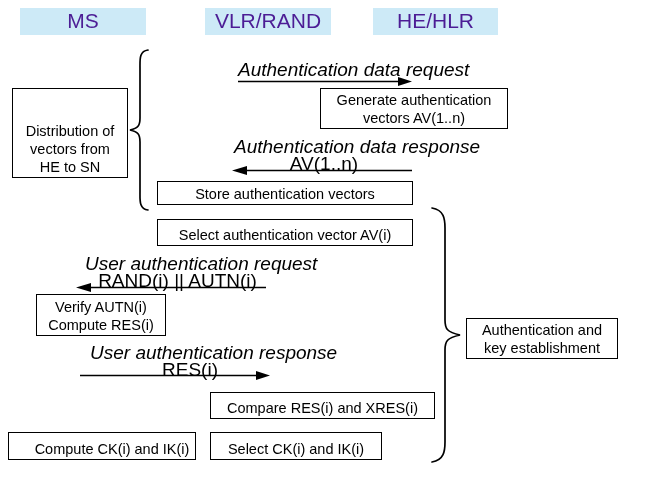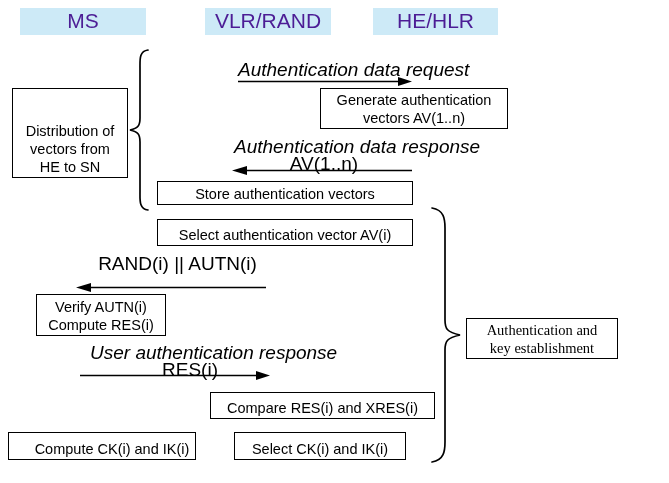--- a/index.html
+++ b/index.html
@@ -134,37 +134,38 @@
     <span>Store authentication vectors</span>
   </div>
 
   <div class="brace" style="left:430px; top:206px; width:32px; height:258px;">
     <svg width="32" height="258" viewBox="0 0 32 258" fill="none" xmlns="http://www.w3.org/2000/svg">
       <path d="M2 2 C14 4, 15 13, 15 22 L15 114 C15 123, 17 126, 30 129 C17 132, 15 135, 15 144 L15 236 C15 245, 14 254, 2 256" stroke="#000000" stroke-width="1.7" fill="none" stroke-linecap="round"></path>
     </svg>
   </div>
 
   <div class="msg-label" style="left:85px; top:255px; width:185px;">
+    <span class="it">User authentication request</span>
     <span class="pl">RAND(i) || AUTN(i)</span>
   </div>
   <div class="arrow" style="left:76px; top:282px; width:190px;">
     <svg width="190" height="11" viewBox="0 0 190 11" xmlns="http://www.w3.org/2000/svg">
       <line x1="190" y1="5.5" x2="14" y2="5.5" stroke="#000000" stroke-width="1.7"></line>
       <polygon points="0,5.5 15,1 15,10" fill="#000000"></polygon>
     </svg>
   </div>
 
   <div class="node-box" style="left:36px; top:294px; width:130px; height:42px;">
     <span>
       <span>Verify AUTN(i)</span>
       <span>Compute RES(i)</span>
     </span>
   </div>
 
-  <div class="node-box" style="left:466px; top:318px; width:152px; height:41px;font-family:Liberation Serif, serif;">
+  <div class="node-box" style="left:466px; top:318px; width:152px; height:41px;">
     <span>
       <span>Authentication and</span>
       <span>key establishment</span>
     </span>
   </div>
 
   <div class="msg-label" style="left:90px; top:344px; width:200px;">
     <span class="it">User authentication response</span>
     <span class="pl">RES(i)</span>
   </div>
@@ -176,19 +177,19 @@
   </div>
 
   <div class="node-box" style="left:170px; top:392px; width:225px; height:27px;margin-left:40px;">
     <span>Compare RES(i) and XRES(i)</span>
   </div>
 
   <div class="node-box" style="left:8px; top:432px; width:188px; height:28px;padding-left:24px;">
     <span>Compute CK(i) and IK(i)</span>
   </div>
 
-  <div class="node-box" style="left:210px; top:432px; width:172px; height:28px;margin-left:24px;">
+  <div class="node-box" style="left:210px; top:432px; width:172px; height:28px;">
     <span>Select CK(i) and IK(i)</span>
   </div>
 
   <div class="source-note" style="left:468px; top:456px;">(Source [3GPP00a])</div>
 
 </div>
 
 </body></html>

